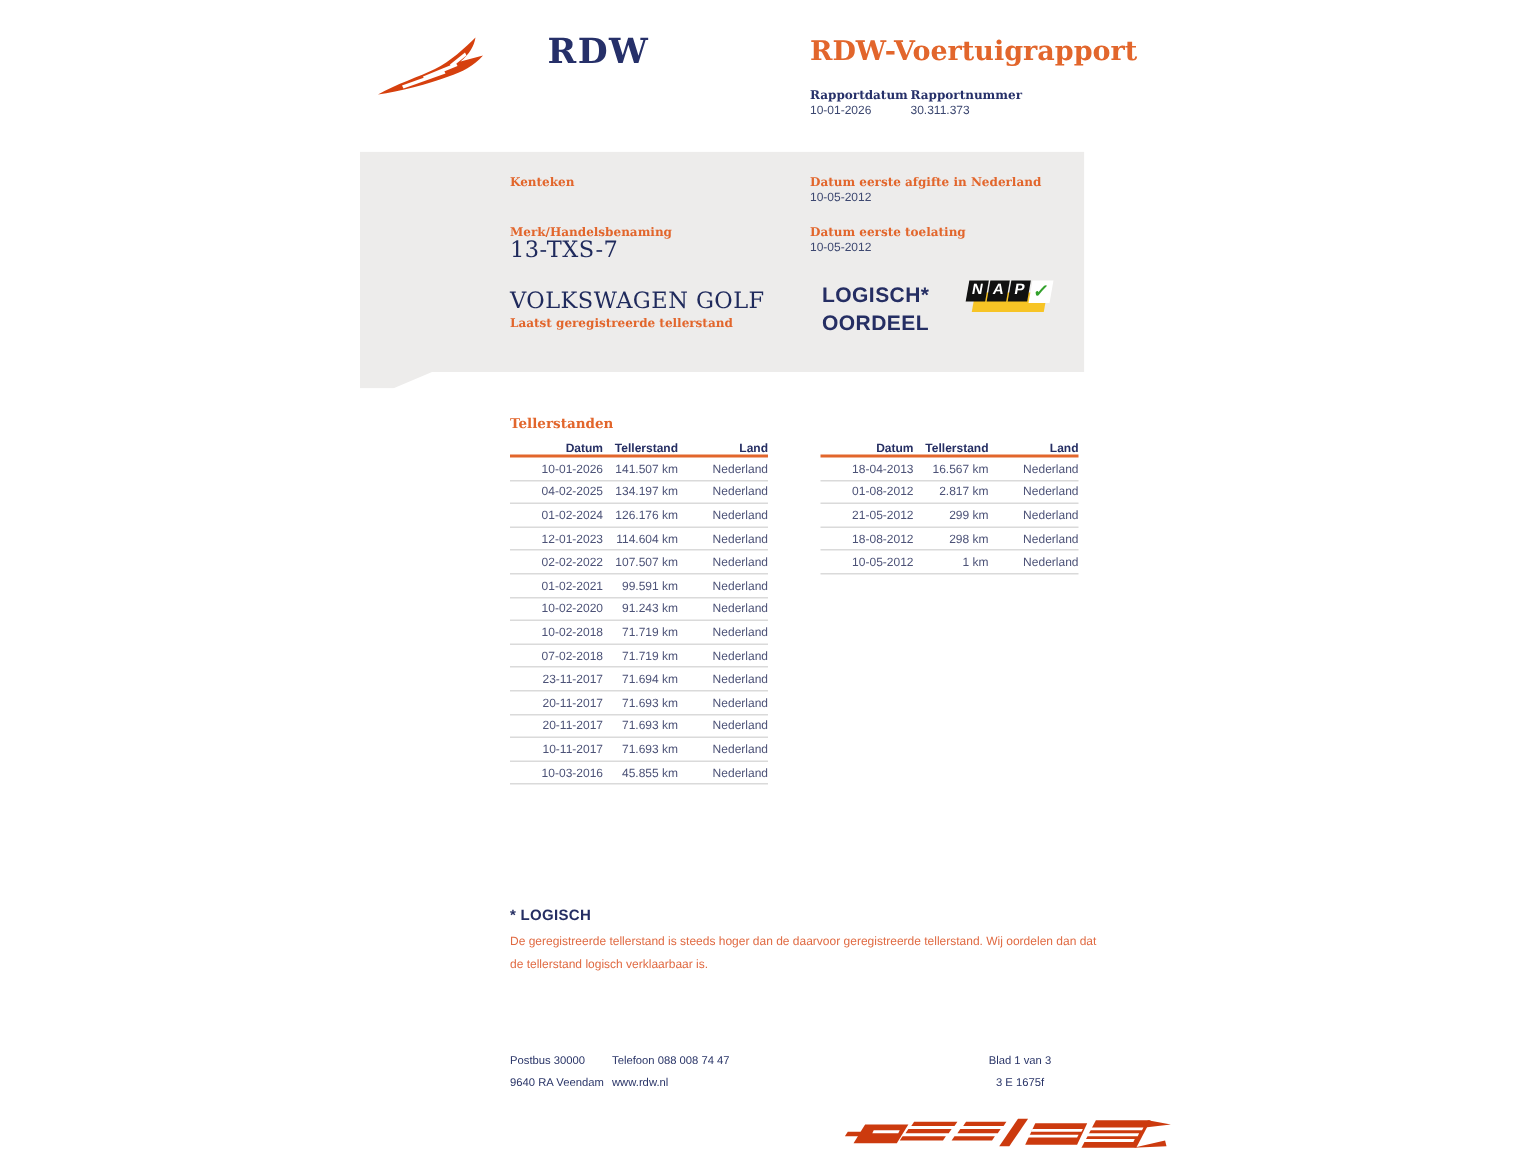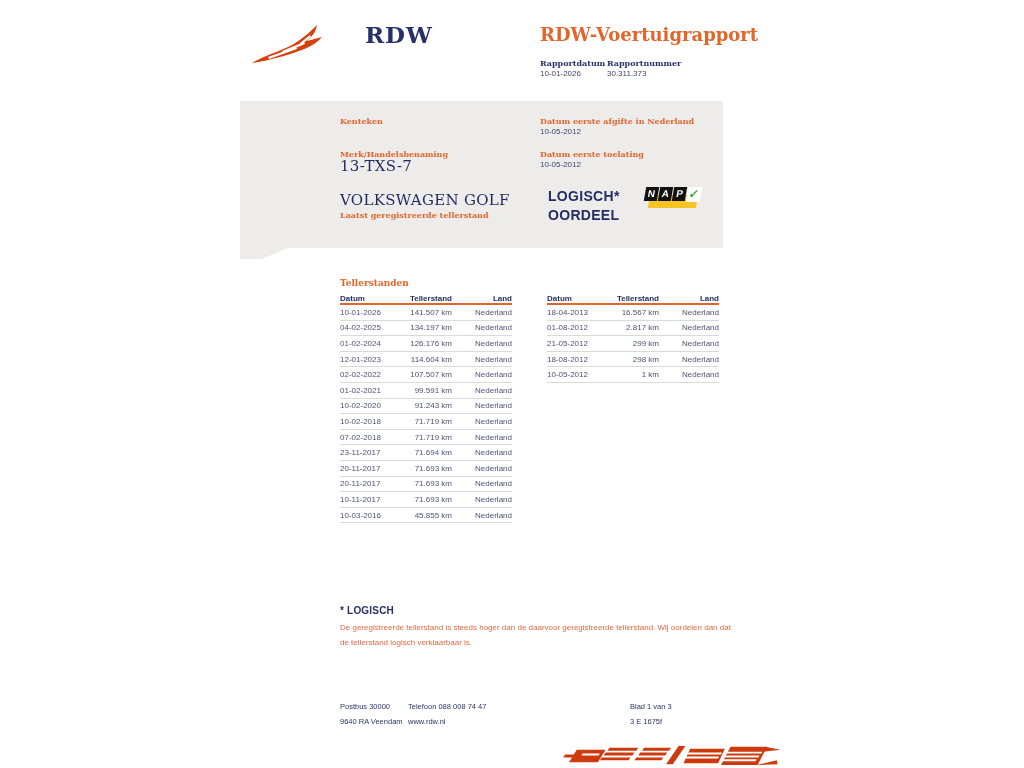--- a/index.html
+++ b/index.html
@@ -33,31 +33,31 @@
   .nap-check-box{position:absolute;top:1px;width:14px;height:15px;background:#ffffff;transform:skewX(-10deg);
     color:#33a12c;font-size:12px;font-weight:700;text-align:center;line-height:15px;}
 
   
   .section-heading{font-family:"DejaVu Serif",serif;font-size:9px;font-weight:700;color:#e2662c;}
   .ttable{width:172px;}
   .thead{display:flex;align-items:flex-end;height:12px;border-bottom:2px solid #e2662c;
     font-size:8px;font-weight:700;color:#252e63;}
   .trow{display:flex;align-items:center;height:14.6px;border-bottom:1px solid #dadada;
     font-size:8px;color:#4c5277;}
-  .tc0{flex:0 0 62px;text-align:left;}
+  .tc0{flex:0 0 62px;text-align:right;}
   .tc1{flex:0 0 50px;text-align:right;}
   .tc2{flex:1 1 auto;text-align:right;}
 
   
   .footnote-heading{font-size:10px;font-weight:700;color:#252e63;letter-spacing:.2px;}
   .footnote-text{font-size:8px;color:#e06a42;line-height:15px;width:392px;}
 
   
   .foot{font-size:7.5px;color:#2a3568;line-height:15px;}
-  .foot-right{text-align:left;width:100px;}
+  .foot-right{text-align:center;width:100px;}
 </style>
 </head>
 <body>
 
 <div class="abs" style="left:250px;top:22px;width:82px;height:44px;">
   <svg width="82" height="44" viewBox="0 0 82 44">
     <path d="M2 41 C14 34 30 29 40 24 C50 19 60 10 67 3 C66 9 63 14 57 19 L72 15 C66 22 58 26 49 29 C36 34 16 39 2 41 Z" fill="#d6400e"></path>
     <polygon points="18,35 46,25 47,27 19,37" fill="#ffffff"></polygon>
     <polygon points="32,29 54,20 55,22 33,31" fill="#ffffff"></polygon>
     <polygon points="50,21 60,13 61,15 51,23" fill="#ffffff"></polygon>

